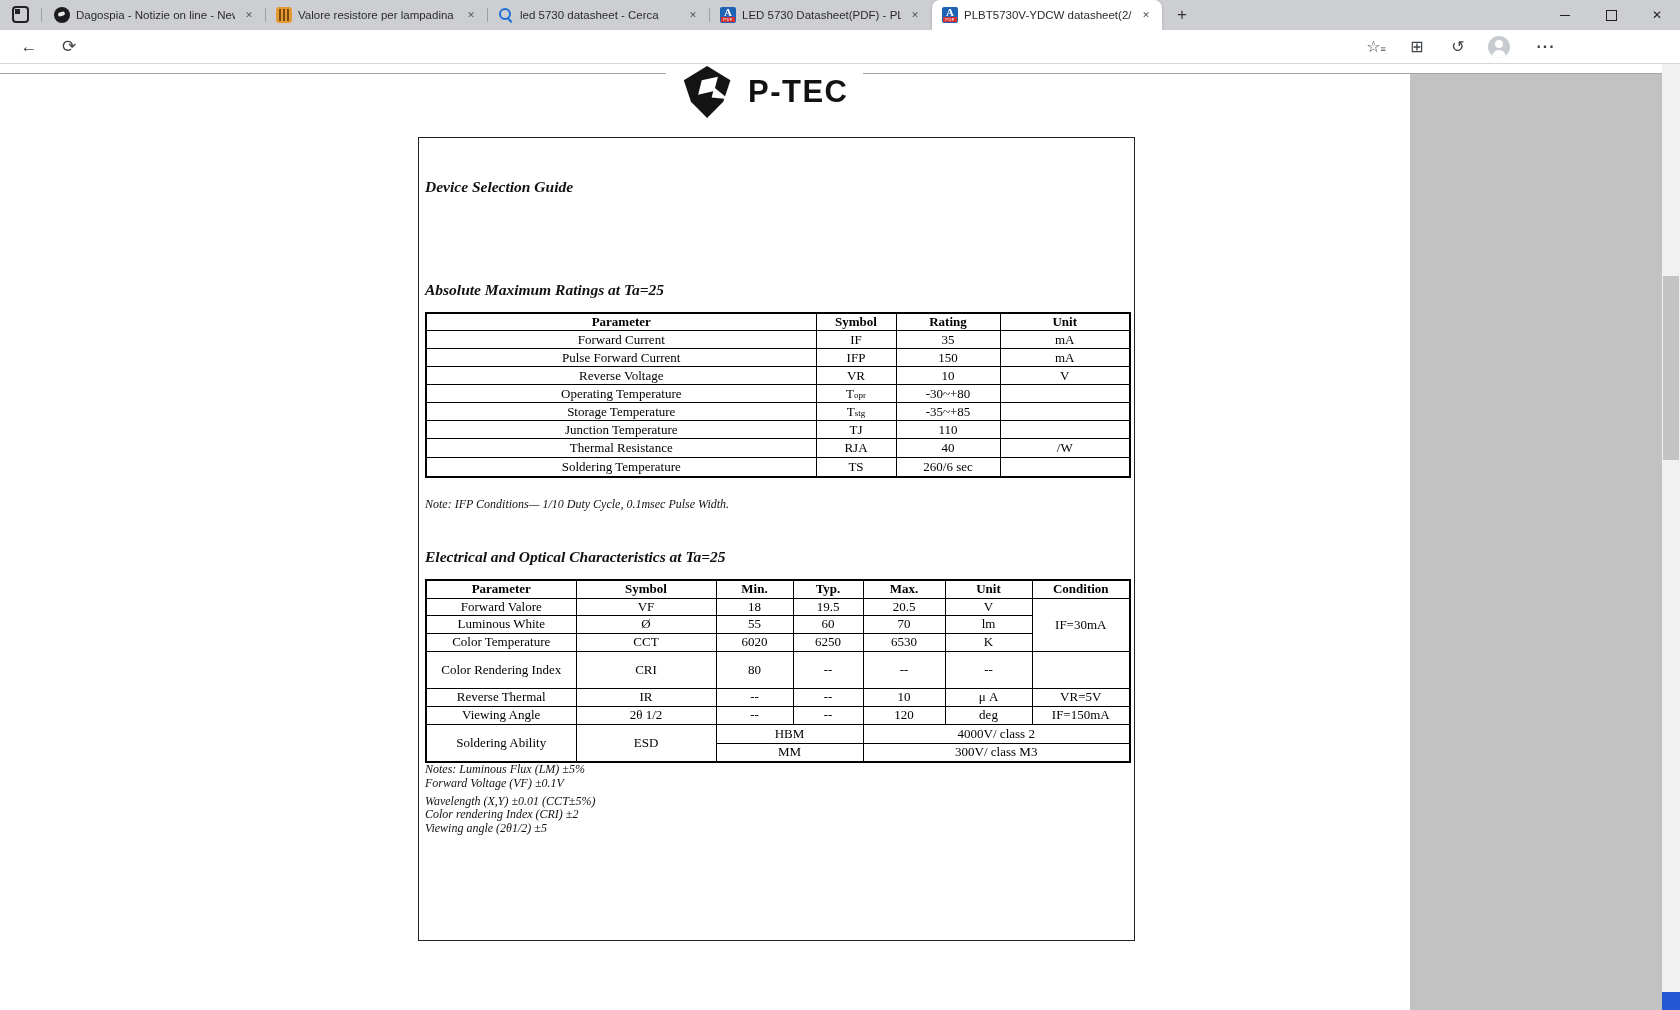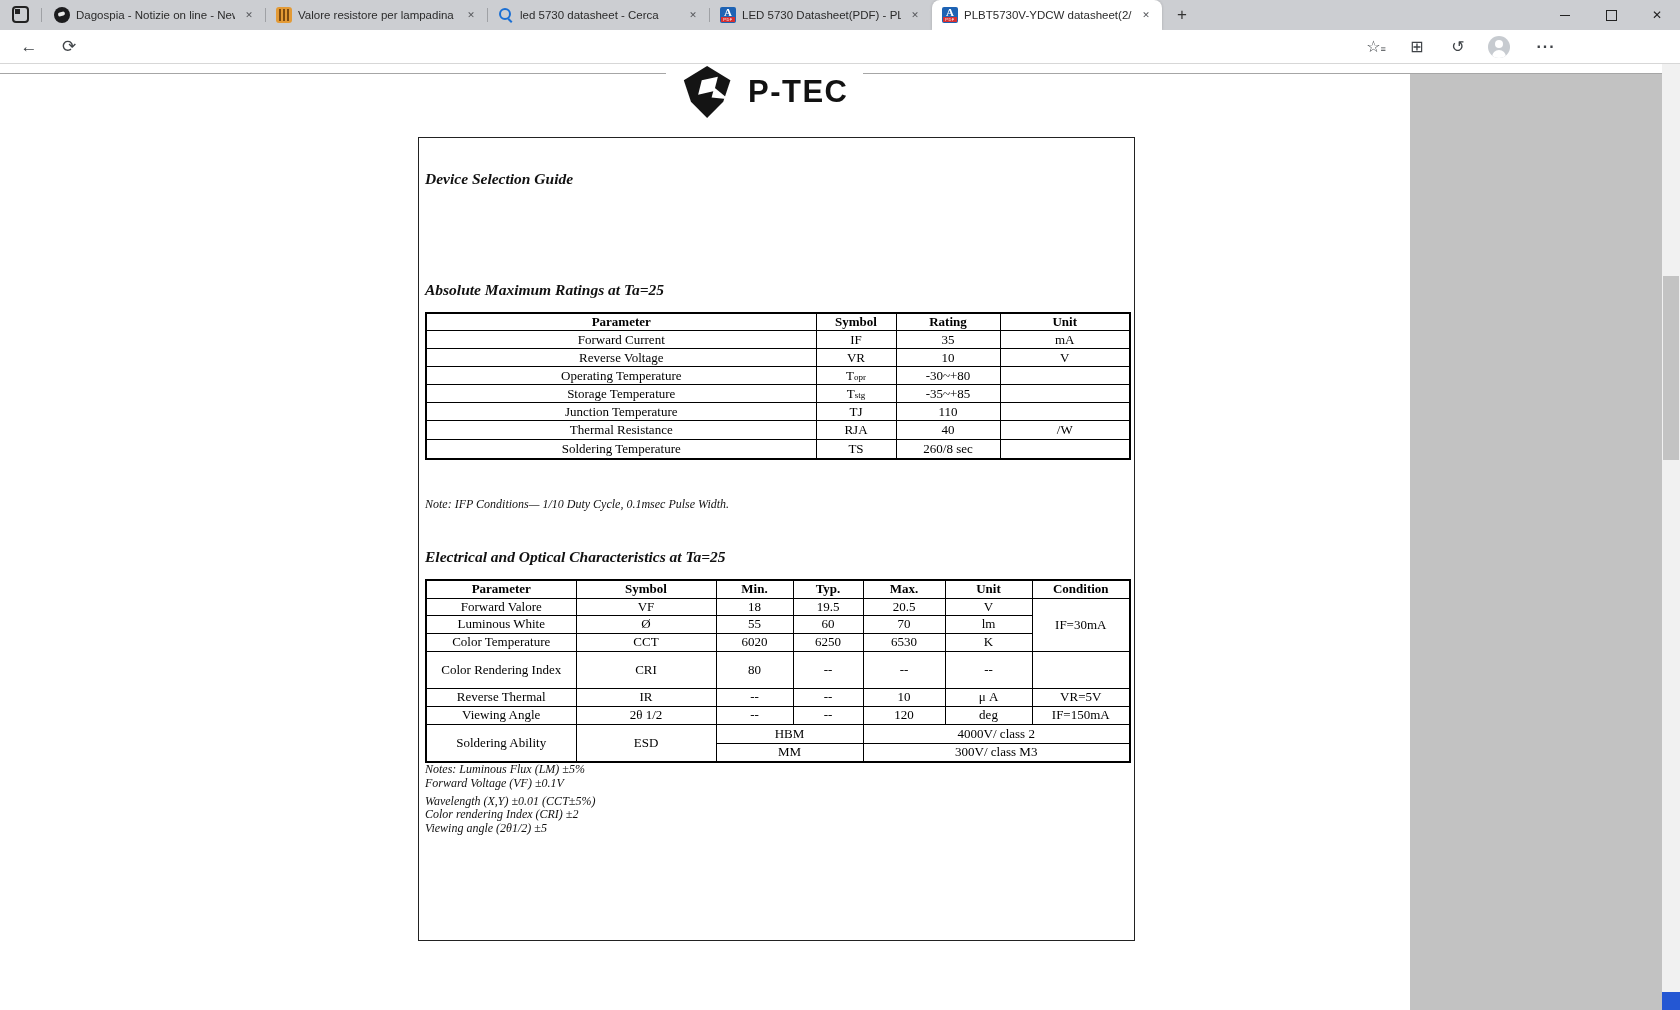--- a/index.html
+++ b/index.html
@@ -139,21 +139,21 @@
     <svg width="56" height="52" viewBox="0 0 58 58">
       <polygon points="28,0 54,16 46,40 28,58 10,40 2,16" fill="#141414"></polygon>
       <polygon points="22,16 40,12 36,28 18,32" fill="#ffffff"></polygon>
       <polygon points="36,24 52,37 33,35" fill="#ffffff"></polygon>
     </svg>
     <span class="word">P-TEC</span>
   </div>
 
   <div id="pagebox">
 
-    <div class="dochead" style="left:6px;top:32px">Device Selection Guide</div>
+    <div class="dochead" style="left:6px;top:40px">Device Selection Guide</div>
 
     <div class="dochead" style="left:6px;top:143px">Absolute Maximum Ratings at Ta=25</div>
     <table class="ds" style="left:6px;top:174px;width:704px">
       <colgroup>
           <col style="width:390px">
           <col style="width:80px">
           <col style="width:104px">
           <col style="width:130px">
         </colgroup>
       <tbody>
@@ -163,20 +163,26 @@
         <td class="hb">Rating</td>
         <td class="hb">Unit</td>
       </tr>
       <tr style="height:18px">
         <td>Forward Current</td>
         <td>IF</td>
         <td>35</td>
         <td>mA</td>
       </tr>
       <tr style="height:18px">
+        <td>Pulse Forward Current</td>
+        <td>IFP</td>
+        <td>150</td>
+        <td>mA</td>
+      </tr>
+      <tr style="height:18px">
         <td>Reverse Voltage</td>
         <td>VR</td>
         <td>10</td>
         <td>V</td>
       </tr>
       <tr style="height:18px">
         <td>Operating Temperature</td>
         <td><span>T</span><span class="symsub">opr</span></td>
         <td>-30~+80</td>
         <td></td>
@@ -195,21 +201,21 @@
       </tr>
       <tr style="height:19px">
         <td class="bt2">Thermal Resistance</td>
         <td class="bt2">RJA</td>
         <td class="bt2">40</td>
         <td class="bt2">/W</td>
       </tr>
       <tr style="height:19px">
         <td class="bt2">Soldering Temperature</td>
         <td class="bt2">TS</td>
-        <td class="bt2">260/8 sec</td>
+        <td class="bt2">260/6 sec</td>
         <td class="bt2"></td>
       </tr>
     </tbody>
       </table>
     <div class="docnote" style="left:6px;top:359px">Note: IFP Conditions— 1/10 Duty Cycle, 0.1msec Pulse Width.</div>
 
     <div class="dochead" style="left:6px;top:410px">Electrical and Optical Characteristics at Ta=25</div>
     <table class="ds" style="left:6px;top:441px;width:704px">
       <colgroup>
         <col style="width:150px">

